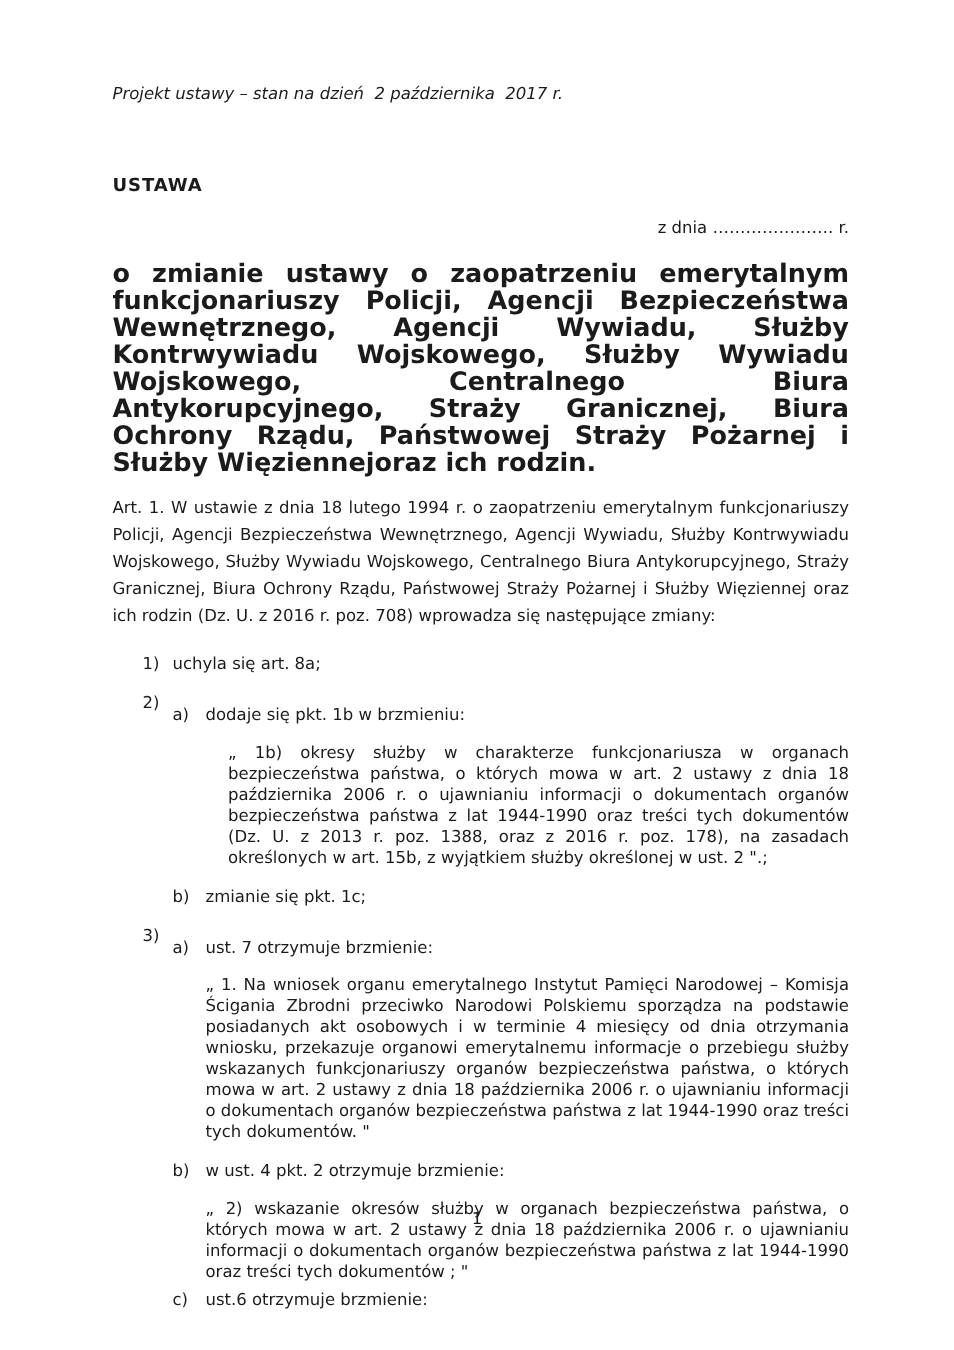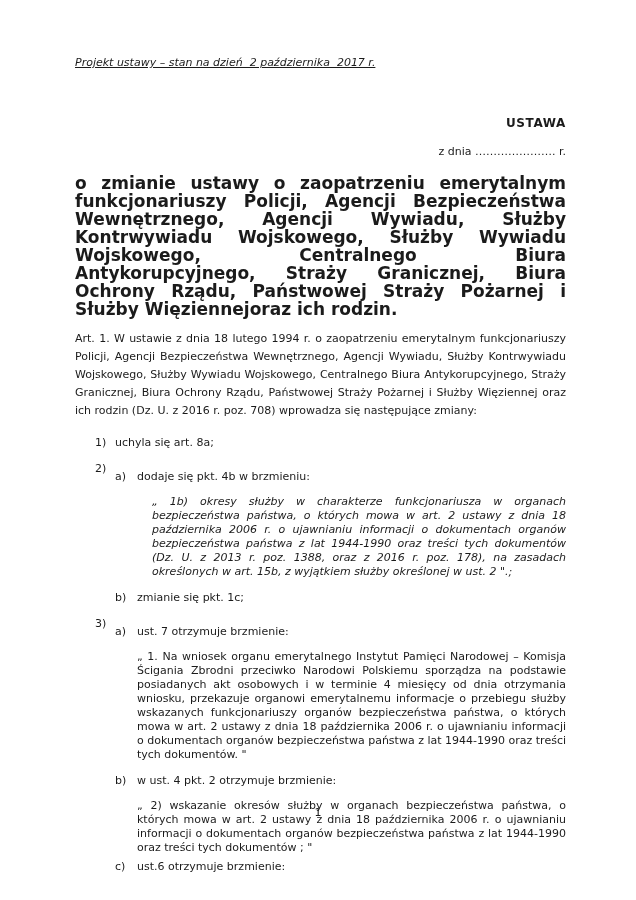--- a/index.html
+++ b/index.html
@@ -12,27 +12,26 @@
     overflow:hidden;
     margin:0 auto;
   }
   .content {
     position:absolute;
     left:75px; top:56px;
     width:491px;
   }
   .header-note {
     font-style:italic;
-    text-decoration:underline;
     font-size:11px;
     line-height:14px;
     white-space:pre-wrap;
   }
   .title {
-    text-align:right;
+    text-align:left;
     font-weight:bold;
     font-size:12px;
     letter-spacing:0.6px;
     margin-top:46px;
   }
   .dateline {
     text-align:right;
     font-size:11px;
     margin-top:15px;
   }
@@ -66,21 +65,21 @@
     line-height:18px;
     margin-top:8px;
   }
   .l2 > .marker { flex:0 0 22px; }
   .l2 > .txt { flex:1; }
   .quote {
     text-align:justify;
     line-height:14px;
     margin:9px 0 10px 22px;
   }
-  .quote.deep { margin-left:37px;font-style:italic; }
+  .quote.deep { margin-left:37px; }
   .quote.tight { margin-bottom:3px; }
   .pagenum {
     position:absolute;
     left:0; right:0;
     top:806px;
     text-align:center;
     font-size:11px;
   }
 </style>
 </head>
@@ -105,21 +104,21 @@
         <div class="marker">1)</div>
         <div class="body">uchyla się art. 8a;</div>
       </div>
 
       <div class="l1">
         <div class="marker">2)</div>
         <div class="body">
 
           <div class="l2">
             <div class="marker">a)</div>
-            <div class="txt">dodaje się pkt. 4b w brzmieniu:</div>
+            <div class="txt">dodaje się pkt. 1b w brzmieniu:</div>
           </div>
 
           <div class="quote deep">„ 1b) okresy służby w charakterze funkcjonariusza w organach bezpieczeństwa państwa, o których mowa w art. 2 ustawy z dnia 18 października 2006 r. o ujawnianiu informacji o dokumentach organów bezpieczeństwa państwa z lat 1944-1990 oraz treści tych dokumentów (Dz. U. z 2013 r. poz. 1388, oraz z 2016 r. poz. 178), na zasadach określonych w art. 15b, z wyjątkiem służby określonej w ust. 2 ".;</div>
 
           <div class="l2">
             <div class="marker">b)</div>
             <div class="txt">zmianie się pkt. 1c;</div>
           </div>
         </div>
       </div>

